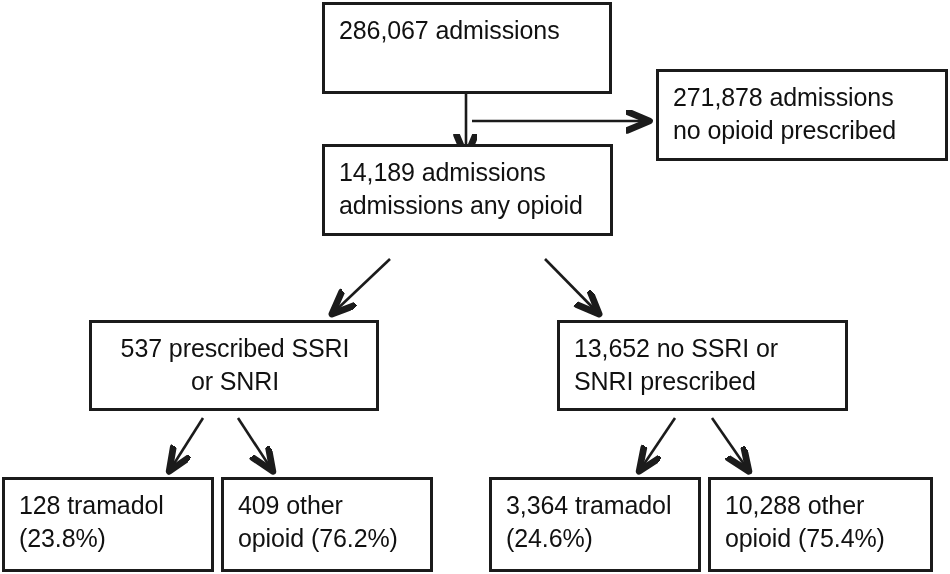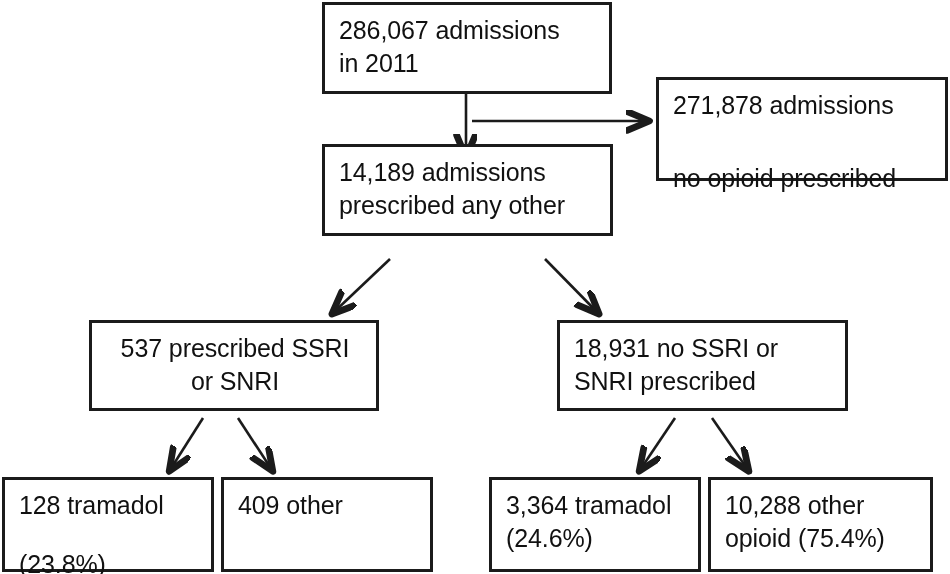--- a/index.html
+++ b/index.html
@@ -72,50 +72,50 @@
 
     <line x1="238" y1="418" x2="272" y2="470" marker-end="url(#arrowhead)"></line>
 
     <line x1="675" y1="418" x2="640" y2="470" marker-end="url(#arrowhead)"></line>
 
     <line x1="712" y1="418" x2="748" y2="470" marker-end="url(#arrowhead)"></line>
   </svg>
 
   <div class="node" style="left:322px; top:2px; width:290px; height:92px;">
     <span class="line">286,067 admissions</span>
-    <span class="line">in 2011</span>
   </div>
 
-  <div class="node" style="left:656px; top:77px; width:292px; height:104px;gap:40px;">
+  <div class="node" style="left:656px; top:69px; width:292px; height:92px;">
     <span class="line">271,878 admissions</span>
     <span class="line">no opioid prescribed</span>
   </div>
 
   <div class="node" style="left:322px; top:144px; width:291px; height:92px;">
     <span class="line">14,189 admissions</span>
-    <span class="line">prescribed any other</span>
+    <span class="line">admissions any opioid</span>
   </div>
 
   <div class="node" style="left:89px; top:320px; width:290px; height:91px;text-align:center;">
     <span class="line">537 prescribed SSRI</span>
     <span class="line">or SNRI</span>
   </div>
 
   <div class="node" style="left:557px; top:320px; width:291px; height:91px;">
-    <span class="line">18,931 no SSRI or</span>
+    <span class="line">13,652 no SSRI or</span>
     <span class="line">SNRI prescribed</span>
   </div>
 
-  <div class="node" style="left:2px; top:477px; width:212px; height:95px;gap:26px;">
+  <div class="node" style="left:2px; top:477px; width:212px; height:95px;">
     <span class="line">128 tramadol</span>
     <span class="line">(23.8%)</span>
   </div>
 
   <div class="node" style="left:221px; top:477px; width:212px; height:95px;">
     <span class="line">409 other</span>
+    <span class="line">opioid (76.2%)</span>
   </div>
 
   <div class="node" style="left:489px; top:477px; width:212px; height:95px;">
     <span class="line">3,364 tramadol</span>
     <span class="line">(24.6%)</span>
   </div>
 
   <div class="node" style="left:708px; top:477px; width:225px; height:95px;">
     <span class="line">10,288 other</span>
     <span class="line">opioid (75.4%)</span>

